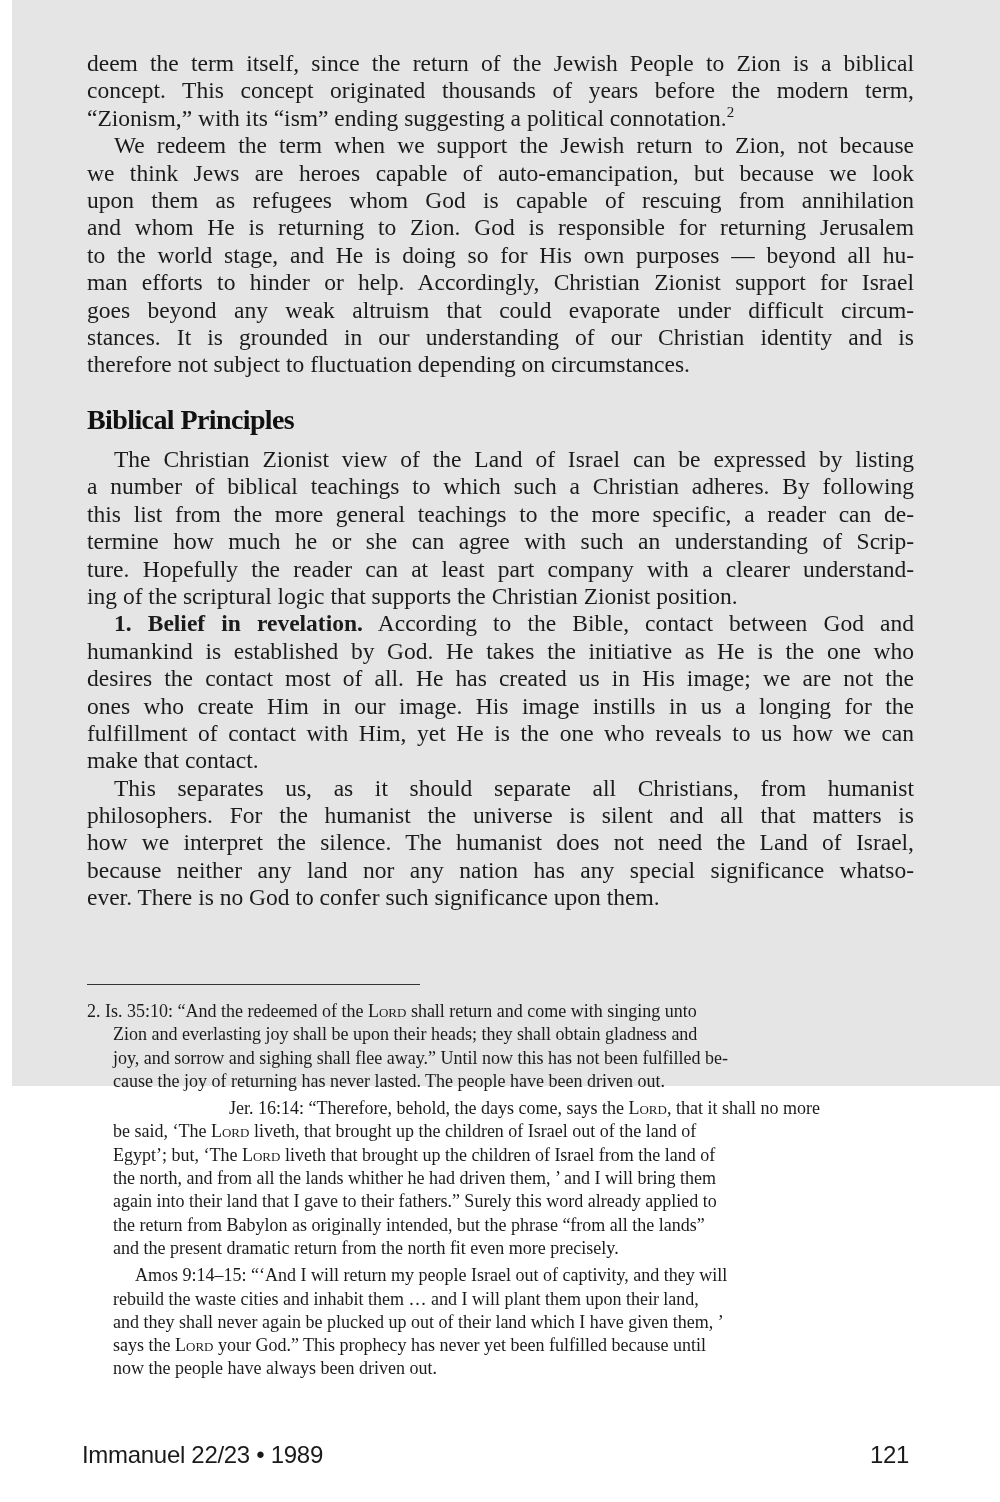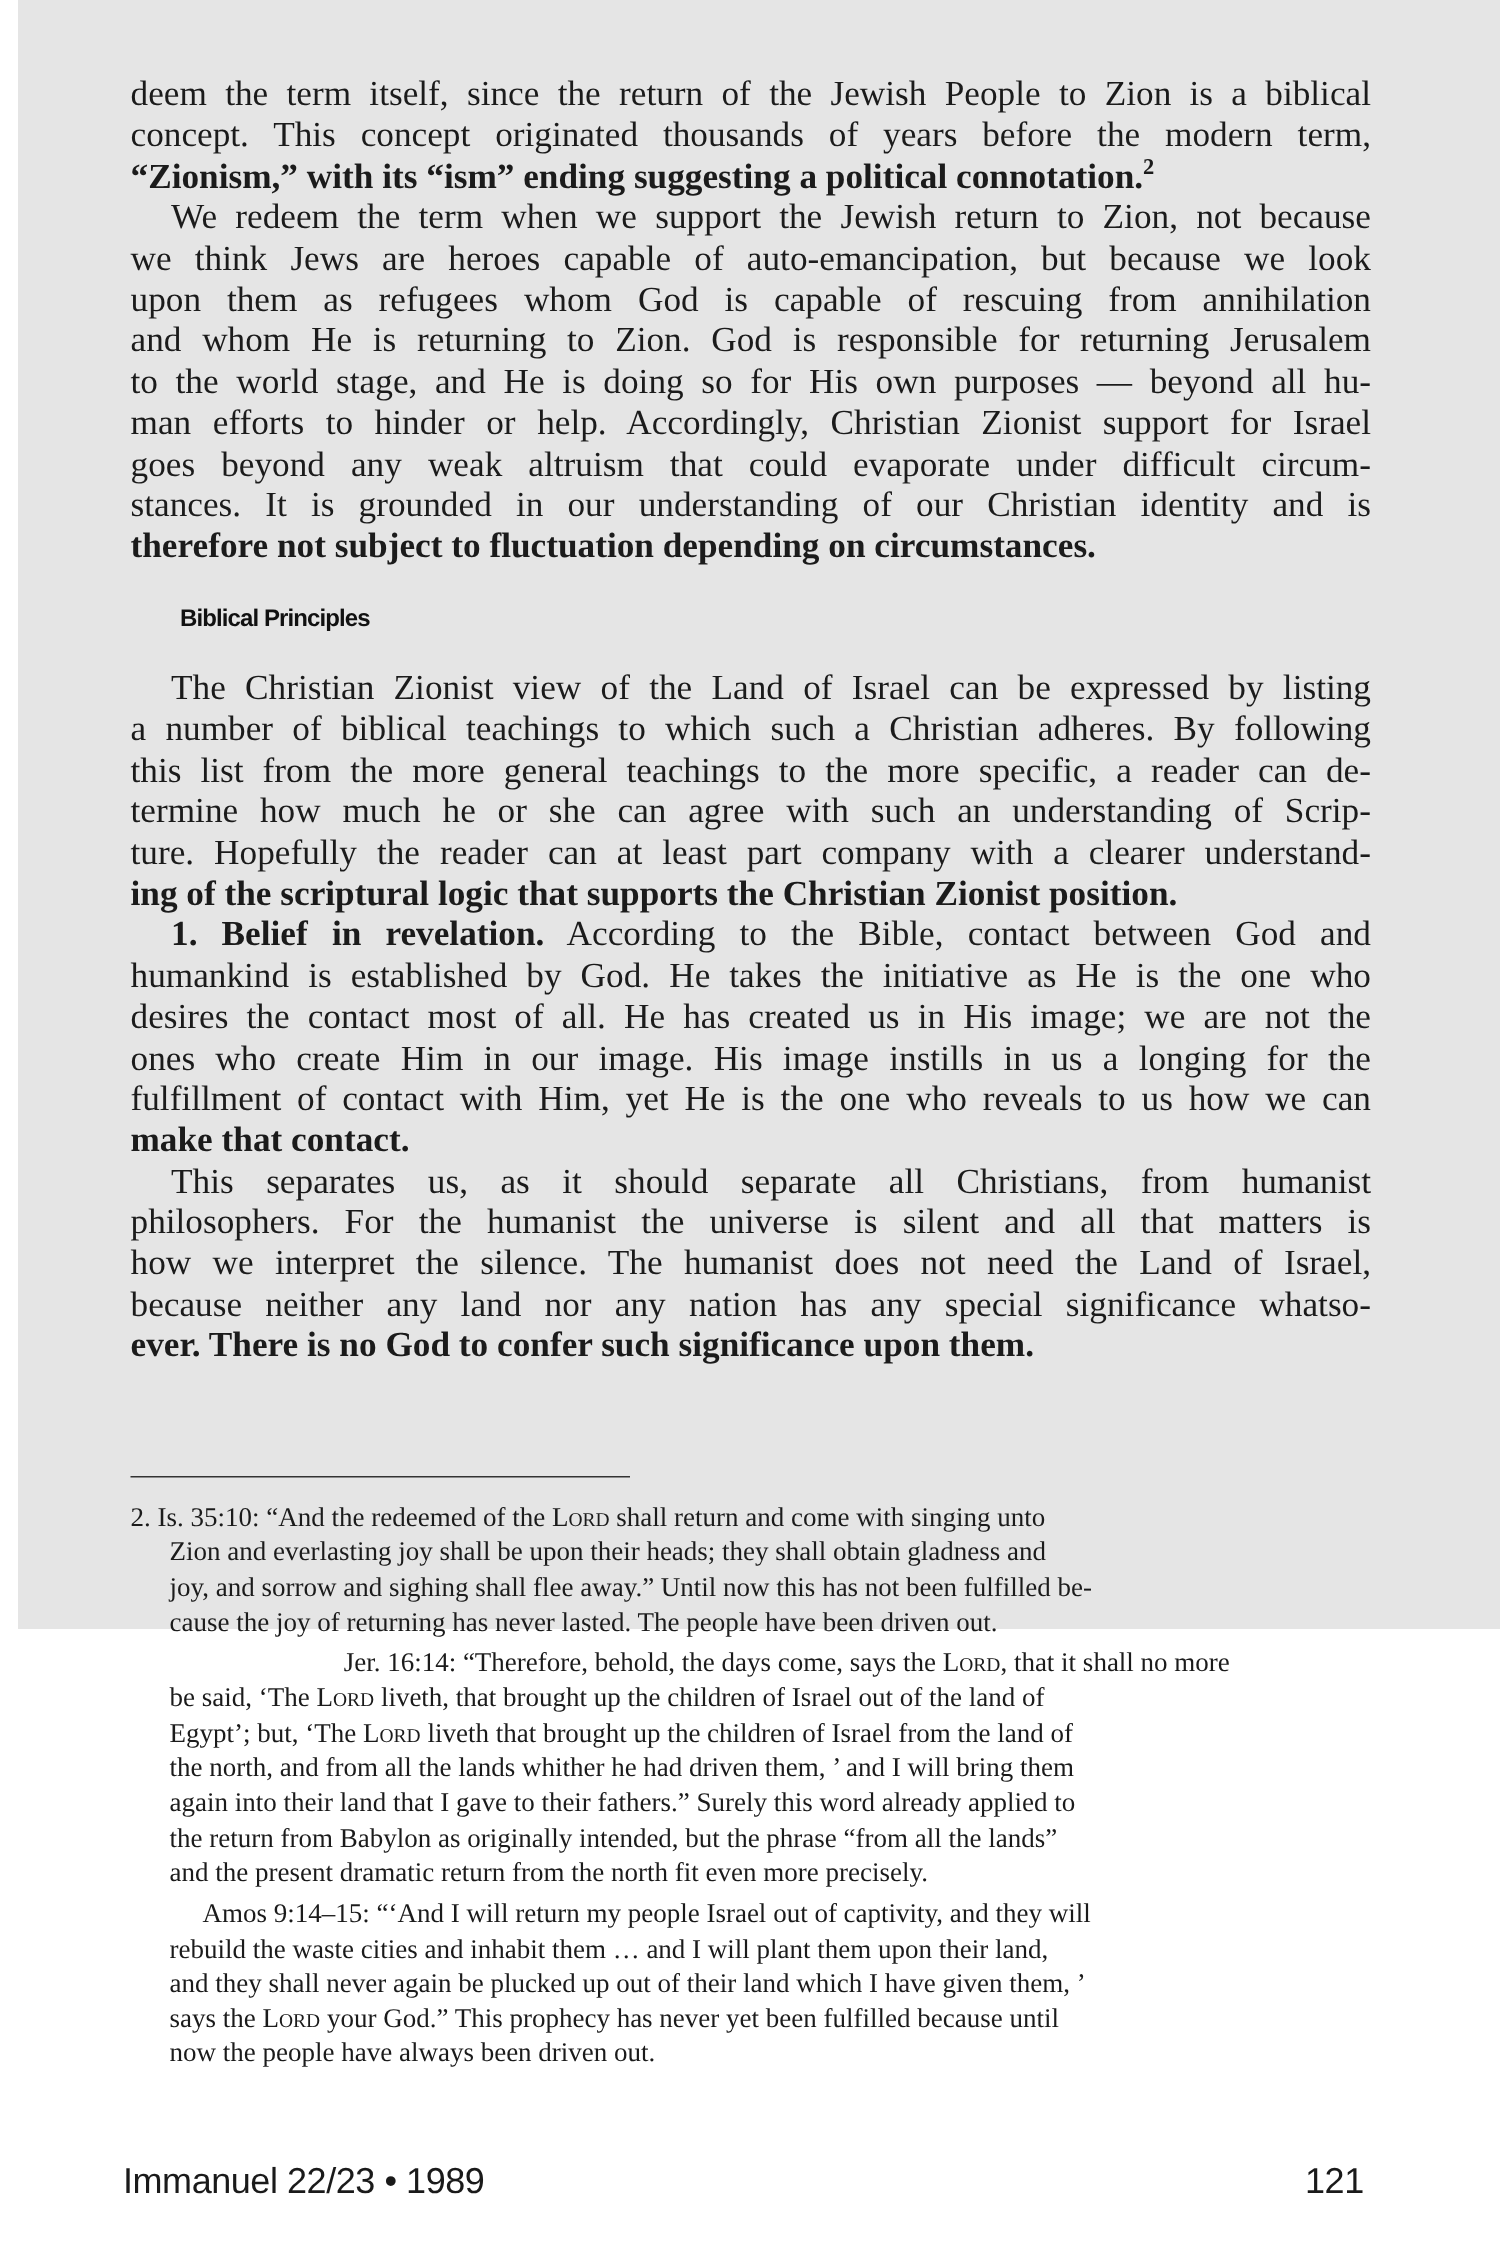--- a/index.html
+++ b/index.html
@@ -1,25 +1,25 @@
 <!DOCTYPE html>
 <html><head>
 <meta charset="utf-8">
 <style>
   html, body { margin: 0; padding: 0; background: #ffffff; }
   body { width: 1000px; height: 1502px; position: relative; overflow: hidden; color: #1b1b1b; }
   .page { position: absolute; left: 12px; top: 0; width: 1000px; height: 1086px; background: #e5e5e5; }
   .col { position: absolute; left: 75px; width: 827px; }
   .body-text { font-family: "Liberation Serif", "DejaVu Serif", serif; font-size: 23.5px; }
   .line { display: block; height: 27.4px; line-height: 27.4px; text-align: justify; text-align-last: justify; white-space: nowrap; }
-  .line.last { text-align-last: left; font-weight: bold; }
+  .line.last { text-align-last: left; }
   .line.indent { padding-left: 27px; }
   .line > span { white-space: normal; }
   sup.fn { font-size: 15px; vertical-align: 9px; line-height: 0; }
-  .heading { position: absolute; left: 75px; top: 404px; font-family: Liberation Sans, sans-serif; font-weight: bold; font-size: 16px; letter-spacing: -0.6px; color: #111; margin-left: 33px; }
+  .heading { position: absolute; left: 75px; top: 404px; font-family: Liberation Serif, serif; font-weight: bold; font-size: 28px; letter-spacing: -0.6px; color: #111; }
   b.lead { font-weight: bold; }
   .rule { position: absolute; left: 75px; top: 984px; width: 333px; height: 1px; background: #333; }
   .notes { font-family: "Liberation Serif", "DejaVu Serif", serif; font-size: 18px; }
   .nline { display: block; height: 23.3px; line-height: 23.3px; white-space: nowrap; }
   .nline.hang { padding-left: 26px; }
   .nline.para { padding-left: 26px; }
   .sc { font-variant: small-caps; }
   .footer { position: absolute; top: 1441px; font-family: "Liberation Sans", "DejaVu Sans", sans-serif; font-size: 24px; color: #1a1a1a; letter-spacing: -0.3px; }
   .footer.left { left: 70px; }
   .footer.right { left: 858px; }

